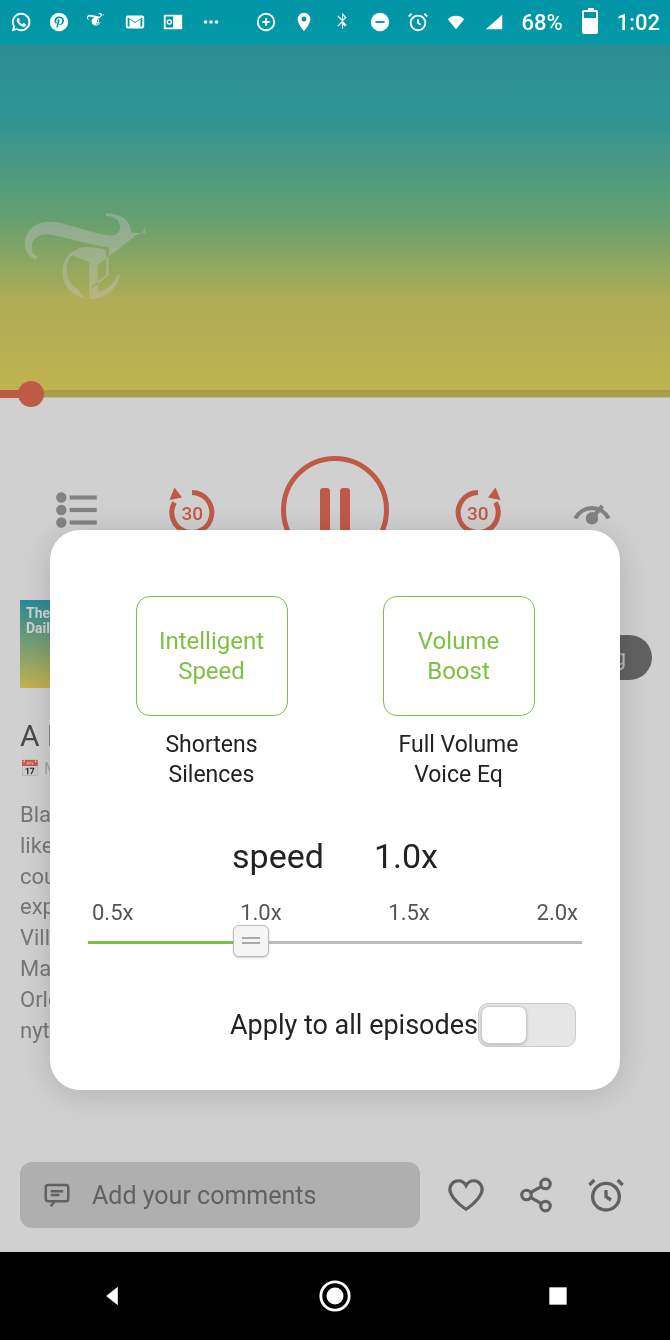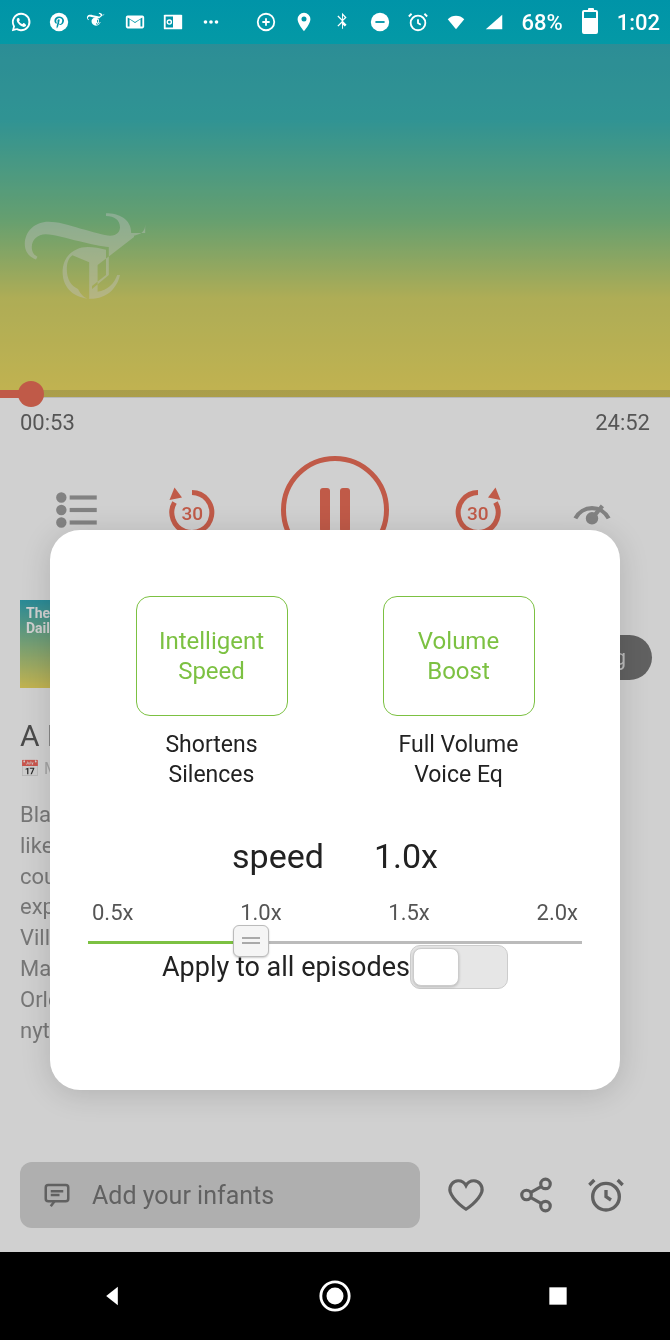--- a/index.html
+++ b/index.html
@@ -59,21 +59,21 @@
   .toggle-btn { width:152px; height:120px; border:1.5px solid #7cc142; border-radius:14px; display:flex; align-items:center; justify-content:center; text-align:center; color:#7cc142; font-size:24px; line-height:1.25; }
   .toggle-sub { margin-top:14px; text-align:center; font-size:23px; color:#222; line-height:1.3; }
   .speed-label { margin-top:46px; text-align:center; font-size:34px; color:#222; display:flex; justify-content:center; gap:50px; }
   .slider-wrap { margin-top:24px; position:relative; }
   .slider-ticks { display:flex; justify-content:space-between; font-size:22px; color:#555; padding:0 4px; }
   .slider-track { position:relative; margin-top:14px; height:6px; }
   .slider-bg { position:absolute; left:0; right:0; top:2px; height:3px; background:#bbb; }
   .slider-fill { position:absolute; left:0; top:2px; height:3px; background:#7cc142; width:33%; }
   .slider-thumb { position:absolute; top:-14px; width:36px; height:32px; background:#f5f5f5; border:1px solid #bbb; border-radius:6px; left:calc(33% - 18px); display:flex; flex-direction:column; align-items:center; justify-content:center; gap:3px; box-shadow:0 1px 2px rgba(0,0,0,.2); }
   .slider-thumb::before, .slider-thumb::after { content:""; width:18px; height:2px; background:#aaa; }
-  .apply-row { display:flex; align-items:center; justify-content:center; padding:0 6px; }
+  .apply-row { margin-top:58px; display:flex; align-items:center; justify-content:flex-end; padding:0 6px; }
   .apply-label { font-size:27px; color:#222; }
   .switch { width:98px; height:44px; background:#e6e6e6; border-radius:10px; position:relative; border:1px solid #ccc; }
   .switch-knob { position:absolute; left:2px; top:2px; width:46px; height:38px; background:#fff; border:1px solid #ccc; border-radius:8px; box-shadow:0 1px 3px rgba(0,0,0,.2); }
 
   
   .navbar { position:absolute; left:0; right:0; bottom:0; height:88px; background:#000; display:flex; align-items:center; justify-content:space-around; z-index:30; }
   .nav-btn { width:40px; height:40px; display:flex; align-items:center; justify-content:center; }
 </style>
 </head>
 <body>
@@ -171,24 +171,20 @@
             <span class="battery-fill"></span>
           </span>
       </span>
       <span>1:02</span>
     </div>
   </div>
 
   <div class="progress-bar">
     <div class="progress-fill"></div>
     <div class="progress-knob"></div>
-  </div>
-  <div class="time-row">
-    <span>00:53</span>
-    <span>24:52</span>
   </div>
 
   <div class="controls">
     <div class="ctrl-btn playlist-icon">
       <svg viewBox="0 0 24 24" fill="none" stroke="#888" stroke-width="2">
           <circle cx="4" cy="6" r="1.5" fill="#888"></circle>
           <circle cx="4" cy="12" r="1.5" fill="#888"></circle>
           <circle cx="4" cy="18" r="1.5" fill="#888"></circle>
           <line x1="8" y1="6" x2="21" y2="6"></line>
           <line x1="8" y1="12" x2="21" y2="12"></line>
@@ -235,21 +231,21 @@
   <div class="follow-pill">Following</div>
 
   <div class="bottom-actions">
     <div class="comment-pill">
       <svg width="30" height="30" viewBox="0 0 24 24" fill="none" stroke="#555" stroke-width="2">
           <rect x="3" y="4" width="18" height="13" rx="2"></rect>
           <path d="M7 21l3-4"></path>
           <line x1="7" y1="9" x2="17" y2="9"></line>
           <line x1="7" y1="12" x2="14" y2="12"></line>
         </svg>
-      <span>Add your infants</span>
+      <span>Add your comments</span>
     </div>
     <div class="action-icon">
       <svg viewBox="0 0 24 24" width="38" height="38" fill="none" stroke="#555" stroke-width="2">
           <path d="M12 21s-8-5-10-11c-1-4 2-7 5-7 2 0 4 1 5 3 1-2 3-3 5-3 3 0 6 3 5 7-2 6-10 11-10 11z"></path>
         </svg>
     </div>
     <div class="action-icon">
       <svg viewBox="0 0 24 24" width="38" height="38" fill="none" stroke="#555" stroke-width="2">
           <circle cx="6" cy="12" r="3"></circle>
           <circle cx="18" cy="5" r="3"></circle>

